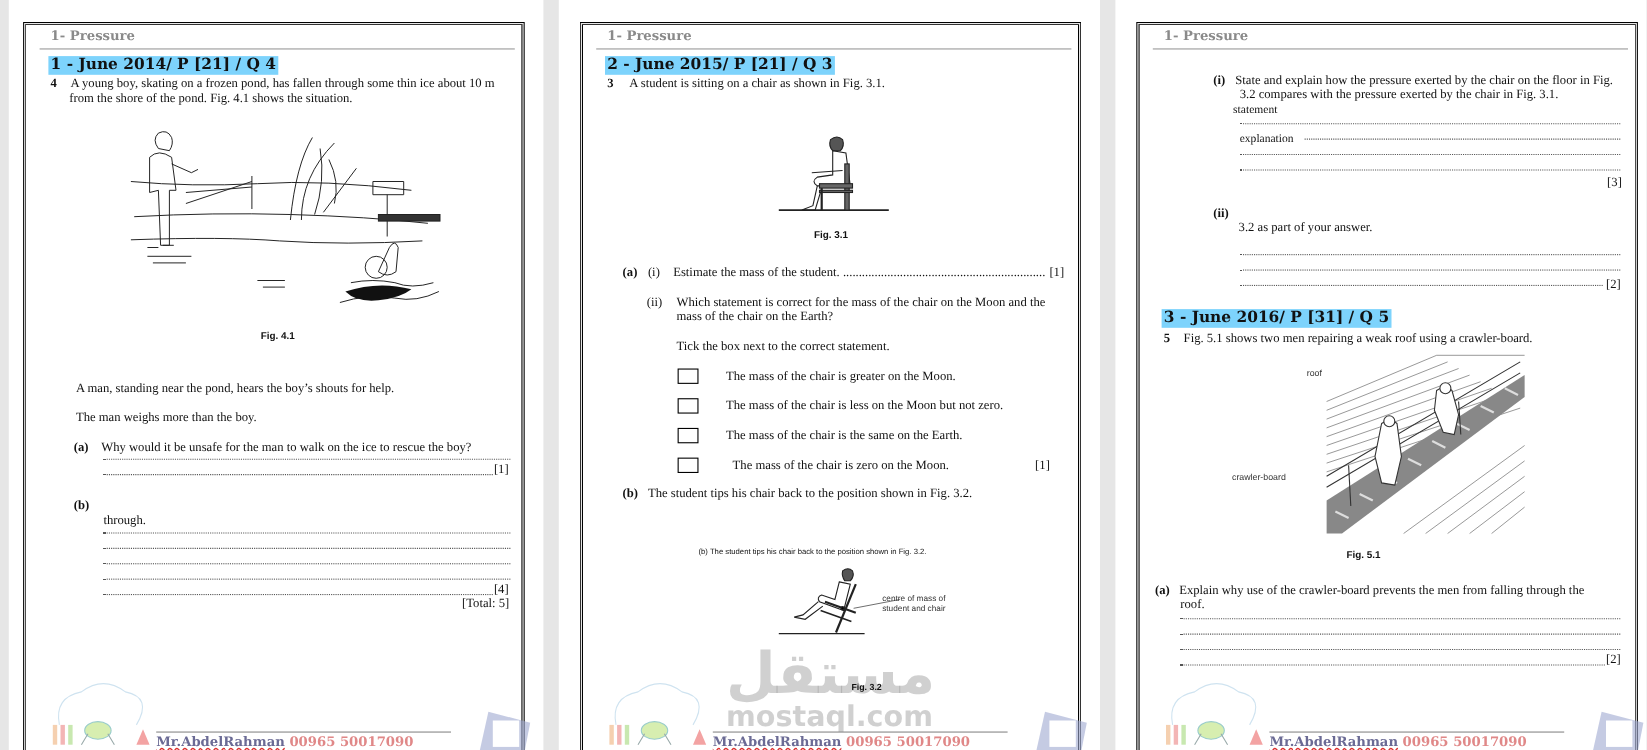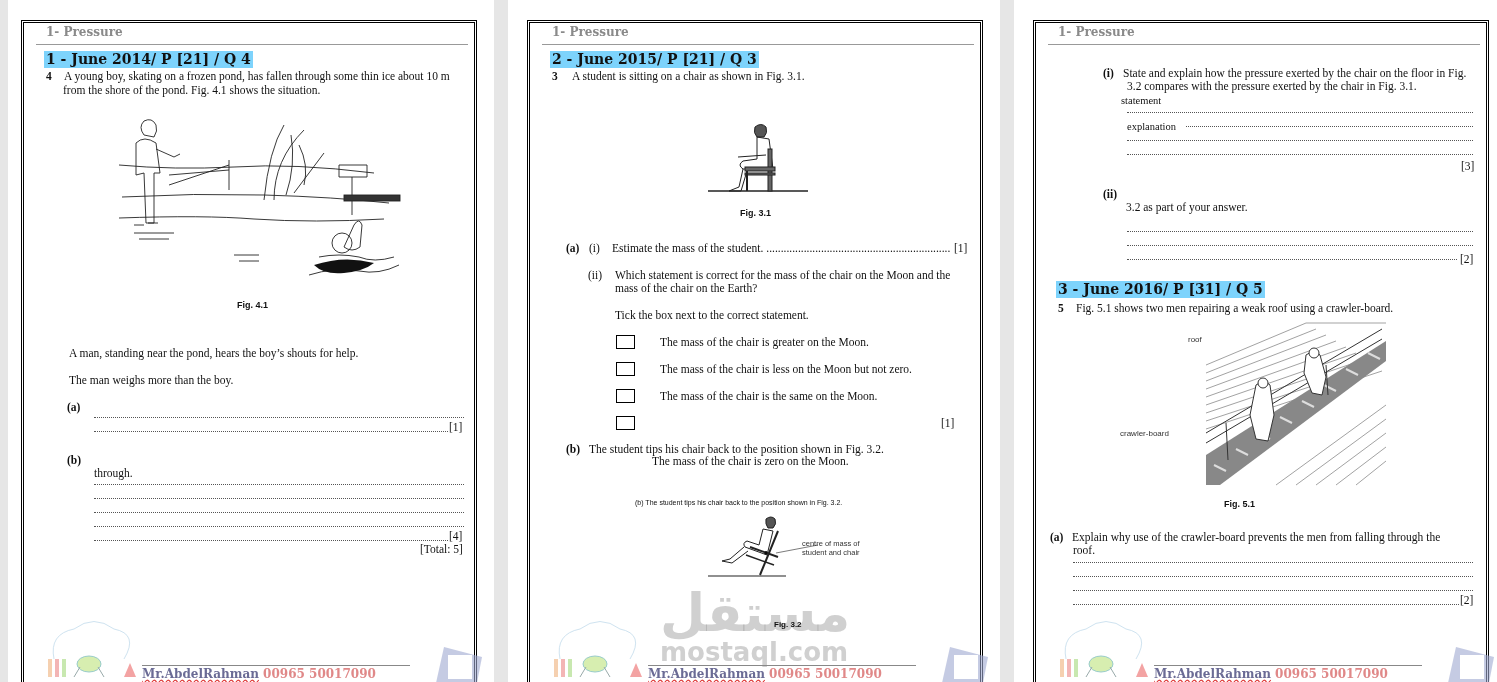--- a/index.html
+++ b/index.html
@@ -56,20 +56,21 @@
         <path d="M195 160 q25 -8 50 -4 q20 4 40 -6"></path>
       </g>
       <path d="M200 150 q30 -10 60 -2 q-10 8 -30 10 q-20 2 -30 -8 z" fill="#111"></path>
     </svg>
     <div class="figlbl" style="left:213px;top:277px;">Fig. 4.1</div>
 
     <div class="t" style="left:45px;top:324px;">A man, standing near the pond, hears the boy’s shouts for help.</div>
     <div class="t" style="left:45px;top:351px;">The man weighs more than the boy.</div>
 
     <div class="t b" style="left:43px;top:378px;">(a)</div>
+    <div class="t" style="left:68px;top:378px;">Why would it be unsafe for the man to walk on the ice to rescue the boy?</div>
     <div class="dots" style="left:70px;width:370px;top:393px;"></div>
     <div class="dots" style="left:70px;width:354px;top:407px;"></div>
     <div class="mark" style="left:425px;top:398px;">[1]</div>
 
     <div class="t b" style="left:43px;top:431px;">(b)</div>
     <div class="t" style="left:70px;top:444px;">through.</div>
     <div class="dots" style="left:70px;width:370px;top:460px;"></div>
     <div class="dots" style="left:70px;width:370px;top:474px;"></div>
     <div class="dots" style="left:70px;width:370px;top:488px;"></div>
     <div class="dots" style="left:70px;width:370px;top:502px;"></div>
@@ -130,23 +131,23 @@
     <div class="t" style="left:58px;top:246px;">(ii)</div>
     <div class="t" style="left:85px;top:246px;">Which statement is correct for the mass of the chair on the Moon and the</div>
     <div class="t" style="left:85px;top:259px;">mass of the chair on the Earth?</div>
     <div class="t" style="left:85px;top:286px;">Tick the box next to the correct statement.</div>
 
     <div class="box" style="left:86px;top:312px;"></div>
     <div class="t" style="left:130px;top:313px;">The mass of the chair is greater on the Moon.</div>
     <div class="box" style="left:86px;top:339px;"></div>
     <div class="t" style="left:130px;top:340px;">The mass of the chair is less on the Moon but not zero.</div>
     <div class="box" style="left:86px;top:366px;"></div>
-    <div class="t" style="left:130px;top:367px;">The mass of the chair is the same on the Moon.</div>
+    <div class="t" style="left:130px;top:367px;">The mass of the chair is the same on the Earth.</div>
     <div class="box" style="left:86px;top:393px;"></div>
-    <div class="t" style="left:122px;top:394px;margin-top:38px;">The mass of the chair is zero on the Moon.</div>
+    <div class="t" style="left:136px;top:394px;">The mass of the chair is zero on the Moon.</div>
     <div class="mark" style="left:411px;top:394px;">[1]</div>
 
     <div class="t b" style="left:36px;top:420px;">(b)</div>
     <div class="t" style="left:59px;top:420px;">The student tips his chair back to the position shown in Fig. 3.2.</div>
 
     <div class="t sans" style="left:105px;top:473px;font-size:7px;">(b)  The student tips his chair back to the position shown in Fig. 3.2.</div>
     <svg style="left:178px;top:490px;" width="90" height="70" viewBox="0 0 90 70">
       <g fill="none" stroke="#222" stroke-width="1">
         <line x1="0" y1="63" x2="78" y2="63" stroke-width="1.2"></line>
         <path d="M58 6 q5 -4 9 0 q2 5 -2 9 l-5 0 q-3 -4 -2 -9 z" fill="#555"></path>

